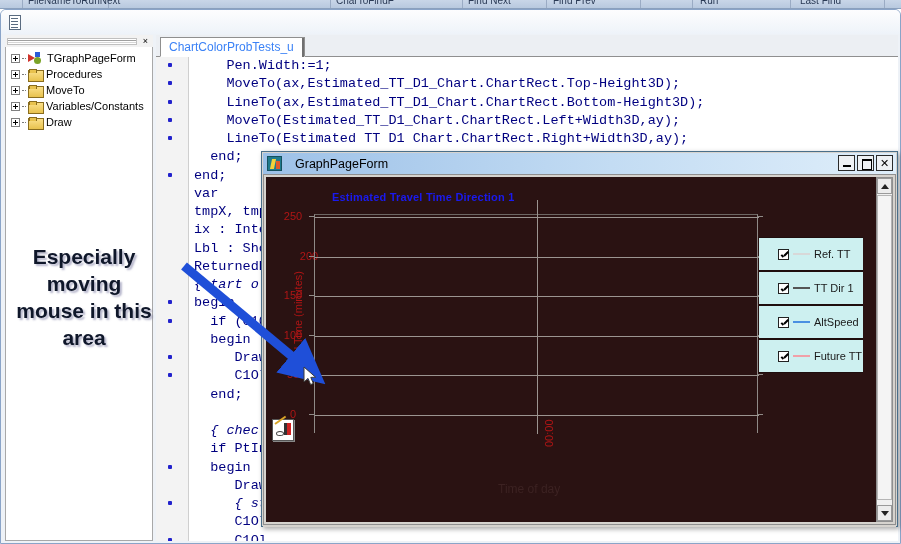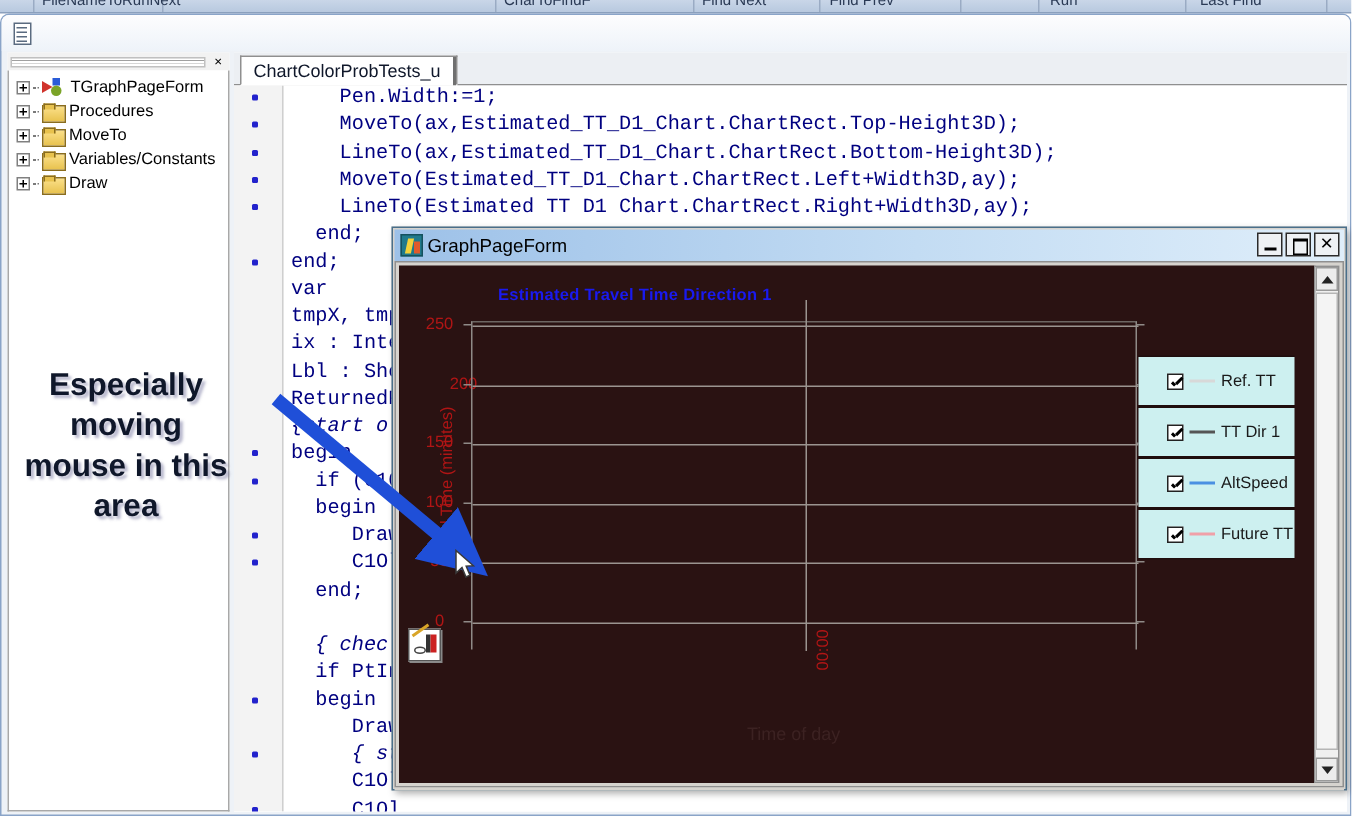--- a/index.html
+++ b/index.html
@@ -130,21 +130,21 @@
   }
   #tabbar {
     position:absolute; left:0; top:0; width:742px; height:22px;
     background:#eceff3; border-bottom:1px solid #8f8f8f;
   }
   #tab-active {
     position:absolute; left:4px; top:2px; height:20px;
     background:#ffffff;
     border:1px solid #8f8f8f; border-bottom:1px solid #ffffff;
     padding:0 10px 0 8px;
-    font-size:12px; color:#0f172a; line-height:19px;
+    font-size:12px; color:#3b82f6; line-height:19px;
     white-space:nowrap;
   }
   #tab-active:after {
     content:""; position:absolute; right:0; top:0; width:2px; height:19px; background:#707070;
   }
   #code-area {
     position:absolute; left:0; top:22px; width:742px; height:484px;
     background:#ffffff; overflow:hidden;
   }
   #gutter {
@@ -191,21 +191,21 @@
   #graphwin {
     position:absolute; left:261px; top:151px; width:637px; height:376px;
     background:#d6d3ce;
     border:1px solid #4a6f8a;
     z-index:30;
     box-shadow:2px 2px 5px rgba(0,0,0,.35);
   }
   #graph-titlebar {
     position:absolute; left:1px; top:1px; width:633px; height:21px;
     background:linear-gradient(90deg,#9dc1e8 0%, #c3dcf3 55%, #dfeefa 100%);
-    display:flex; align-items:center; padding-left:4px; gap:3px;
+    display:flex; align-items:center; padding-left:4px; gap:13px;
   }
   #graph-title-text { font-size:12.5px; color:#000; }
   .app-icon {
     width:15px; height:15px; position:relative; flex:0 0 auto;
     background:#1f7a8c; border:1px solid #15515e;
   }
   .app-icon:before {
     content:""; position:absolute; left:3px; top:2px; width:4px; height:10px;
     background:#f2d23a; transform:skewX(-12deg);
   }

